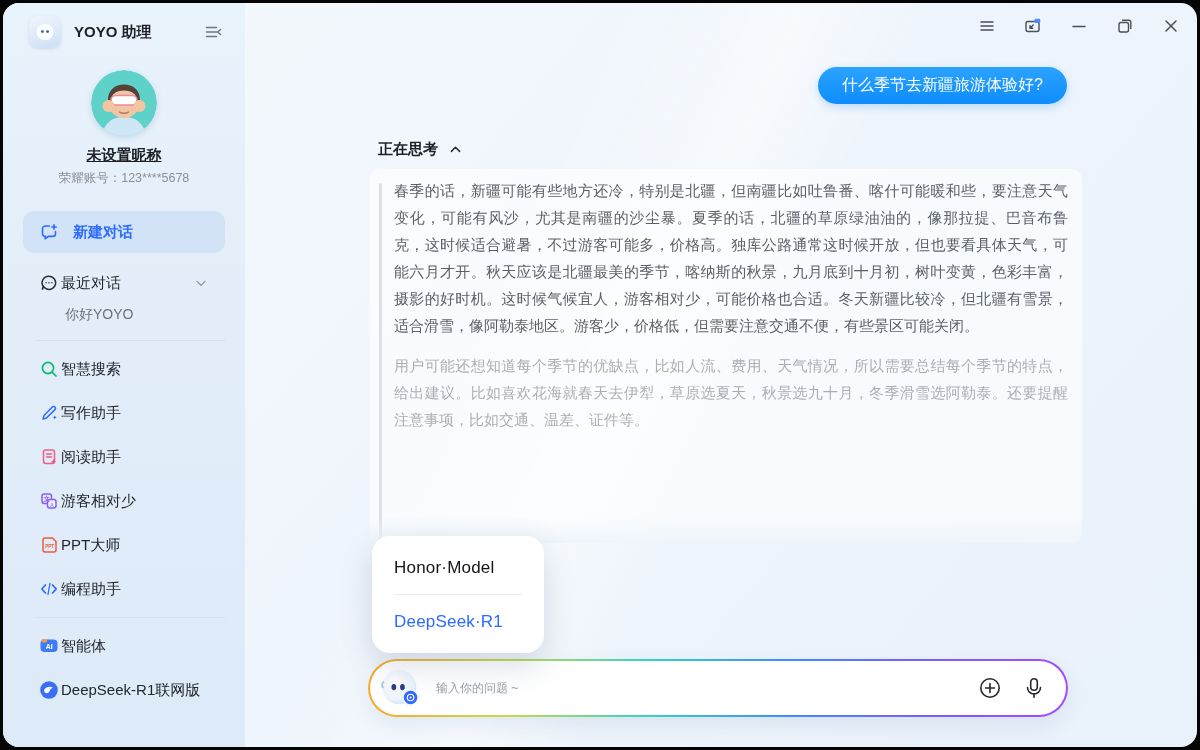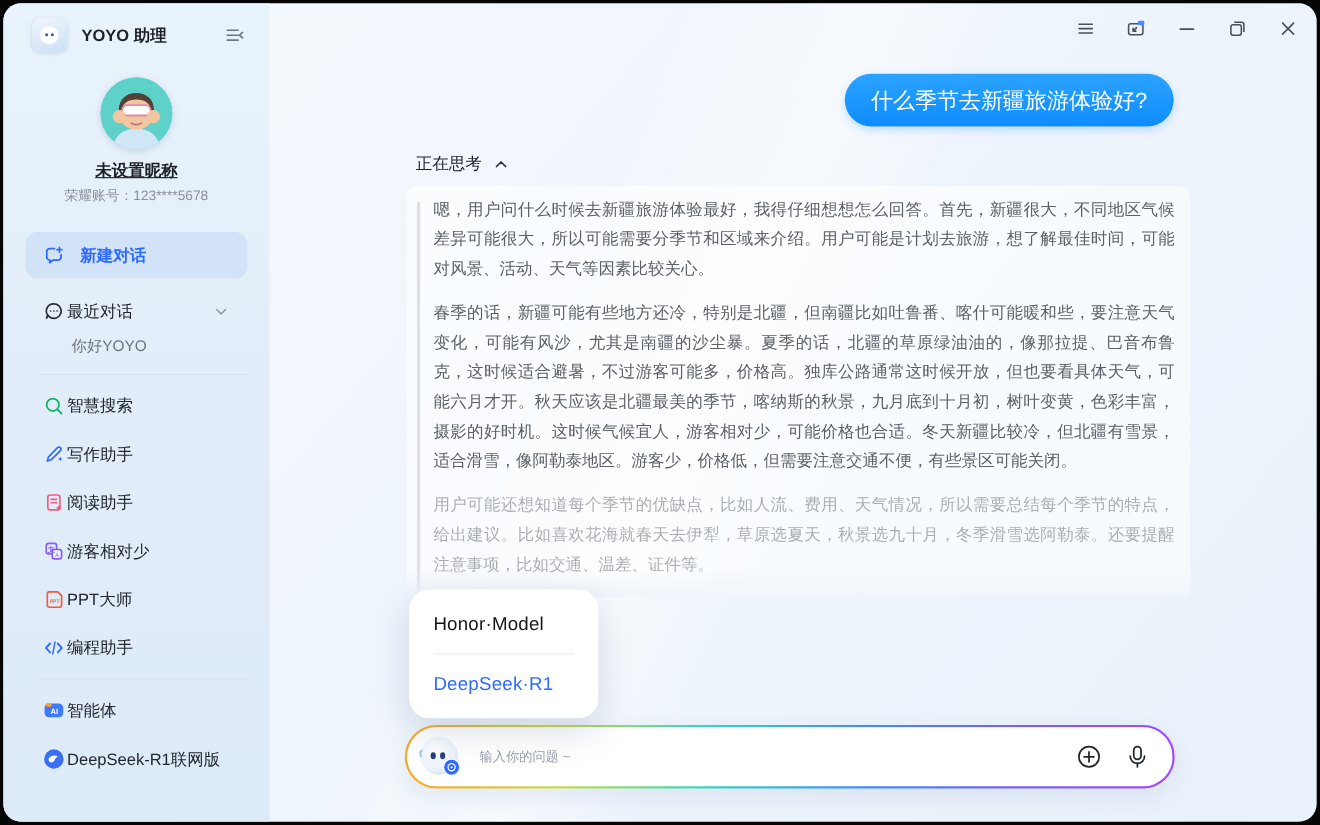--- a/index.html
+++ b/index.html
@@ -34,26 +34,26 @@
   .row .chev { margin-left:auto; }
   .sub-item { padding:1px 16px 10px 62px; font-size:14px; color:#6e737a; cursor:pointer; }
   .divider { border-top:1px solid #d6e1ee; margin:6px 20px 6px 32px; }
   .icon20 { width:20px; height:20px; flex:0 0 auto; display:block; }
 
   
   .titlebar { position:absolute; top:13px; right:16px; display:flex; gap:26px; align-items:center; }
   .tb-btn { width:20px; height:20px; cursor:pointer; display:flex; align-items:center; justify-content:center; }
 
   
-  .user-bubble { position:absolute; top:64px; right:130px; height:48px; display:flex; align-items:center;
+  .user-bubble { position:absolute; top:64px; right:130px; height:37px; display:flex; align-items:center;
     padding:0 24px; border-radius:24px; background:linear-gradient(180deg,#2ba3ff,#0e8cfd);
-    color:#fff; font-size:20px; box-shadow:0 3px 8px rgba(30,140,250,.25); }
+    color:#fff; font-size:16px; box-shadow:0 3px 8px rgba(30,140,250,.25); }
 
   .thinking-head { position:absolute; left:375px; top:137px; display:flex; align-items:center; gap:10px;
-    font-size:15px; font-weight:400; color:#1e2126; cursor:pointer; }
+    font-size:15px; font-weight:700; color:#1e2126; cursor:pointer; }
 
   .think-card { position:absolute; left:367px; top:166px; width:712px; height:374px;
     background:rgba(255,255,255,.62); border-radius:10px; overflow:hidden; }
   .quote-bar { position:absolute; left:9px; top:14px; bottom:0; width:3px; background:#dce1e8; border-radius:2px; }
   .think-body { position:absolute; left:24px; top:8px; right:14px; }
   .think-body p { font-size:15px; line-height:27px; color:#5c6168; margin:0 0 13px; text-align:justify; }
   .think-body p:last-child { opacity:.5; }
   .card-fade { position:absolute; left:0; right:0; bottom:0; height:26px;
     background:linear-gradient(180deg,rgba(240,246,251,0),#eff5fb); }
 
@@ -244,21 +244,20 @@
   <div class="thinking-head">
     <span>正在思考</span>
     <svg viewBox="0 0 20 20" width="15" height="15" fill="none" stroke="#2a2e34" stroke-width="2" stroke-linecap="round" stroke-linejoin="round">
         <path d="M4.5 12.5L10 7l5.5 5.5"></path>
       </svg>
   </div>
 
   <div class="think-card">
     <div class="quote-bar"></div>
     <div class="think-body">
-      <p>嗯，用户问什么时候去新疆旅游体验最好，我得仔细想想怎么回答。首先，新疆很大，不同地区气候差异可能很大，所以可能需要分季节和区域来介绍。用户可能是计划去旅游，想了解最佳时间，可能对风景、活动、天气等因素比较关心。</p>
       <p>春季的话，新疆可能有些地方还冷，特别是北疆，但南疆比如吐鲁番、喀什可能暖和些，要注意天气变化，可能有风沙，尤其是南疆的沙尘暴。夏季的话，北疆的草原绿油油的，像那拉提、巴音布鲁克，这时候适合避暑，不过游客可能多，价格高。独库公路通常这时候开放，但也要看具体天气，可能六月才开。秋天应该是北疆最美的季节，喀纳斯的秋景，九月底到十月初，树叶变黄，色彩丰富，摄影的好时机。这时候气候宜人，游客相对少，可能价格也合适。冬天新疆比较冷，但北疆有雪景，适合滑雪，像阿勒泰地区。游客少，价格低，但需要注意交通不便，有些景区可能关闭。</p>
       <p>用户可能还想知道每个季节的优缺点，比如人流、费用、天气情况，所以需要总结每个季节的特点，给出建议。比如喜欢花海就春天去伊犁，草原选夏天，秋景选九十月，冬季滑雪选阿勒泰。还要提醒注意事项，比如交通、温差、证件等。</p>
 
     </div>
     <div class="card-fade"></div>
   </div>
 
   <div class="model-popup">
     <div class="popup-opt">Honor·Model</div>
     <div class="popup-div"></div>

